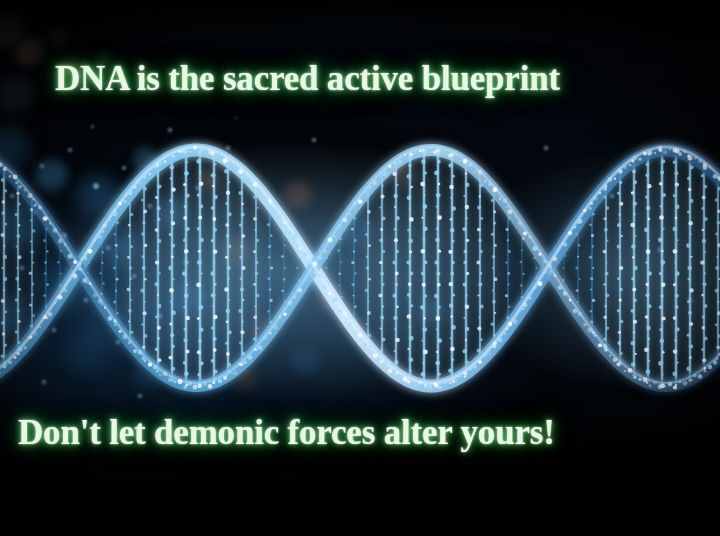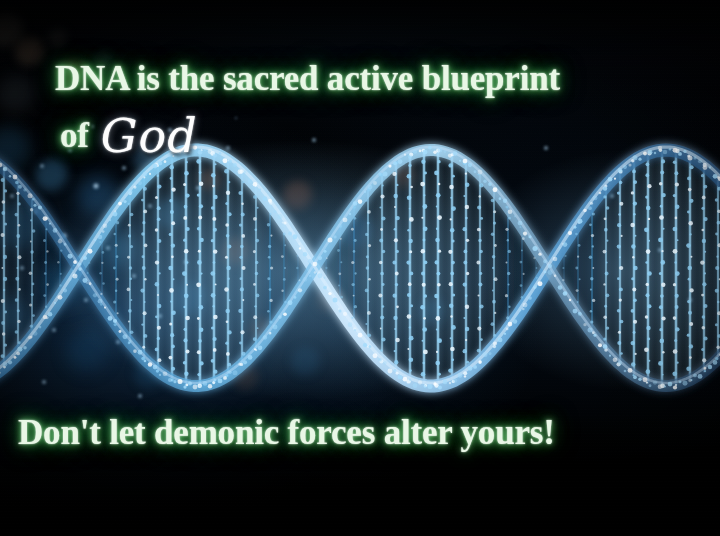--- a/index.html
+++ b/index.html
@@ -1334,20 +1334,17 @@
         <circle cx="735.0" cy="339.9" r="1.59" fill="#ffffff" opacity="0.76"></circle>
         <circle cx="740.0" cy="204.9" r="1.79" fill="#a6dcfb" opacity="0.64"></circle>
         <circle cx="740.0" cy="333.8" r="2.50" fill="#a6dcfb" opacity="0.84"></circle>
       </g>
   </svg>
 
   <div class="bg-vignette"></div>
 
   <div class="txt-layer">
     <div class="line" id="line1">DNA is the sacred active blueprint</div>
-    <div class="line" id="line2">
-      <span>of</span><span class="script-word">God</span>
-    </div>
     <div class="line" id="line3">Don't let demonic forces alter yours!</div>
   </div>
 
   <div class="film-noise"></div>
 </div>
 
 </body></html>

